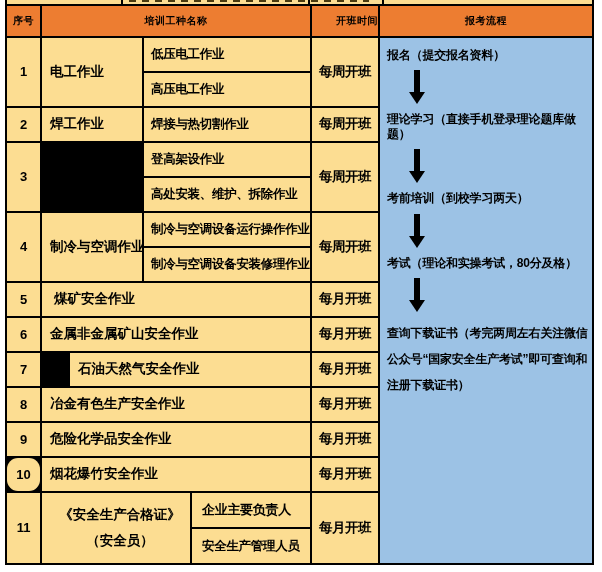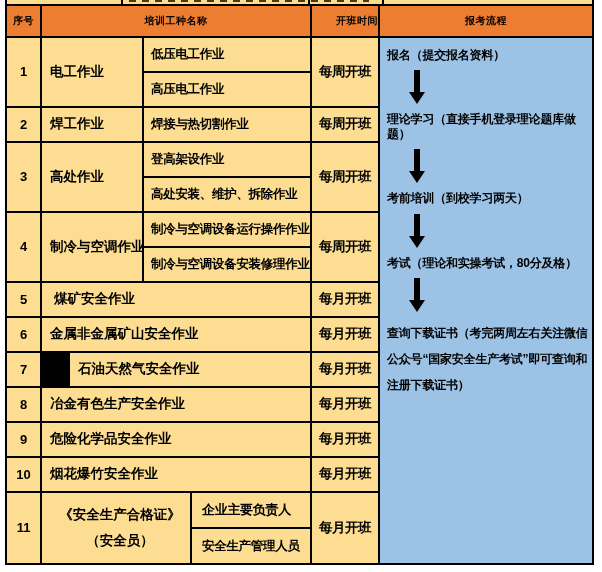--- a/index.html
+++ b/index.html
@@ -74,21 +74,20 @@
       <div class="cell sub" style="grid-area:2/3/3/5;">低压电工作业</div>
       <div class="cell sub" style="grid-area:3/3/4/5;">高压电工作业</div>
       <div class="cell tm" style="grid-area:2/5/4/6;">每周开班</div>
 
       <div class="cell seq" style="grid-area:4/1/5/2;">2</div>
       <div class="cell nm" style="grid-area:4/2/5/3;">焊工作业</div>
       <div class="cell sub" style="grid-area:4/3/5/5;">焊接与热切割作业</div>
       <div class="cell tm" style="grid-area:4/5/5/6;">每周开班</div>
 
       <div class="cell seq" style="grid-area:5/1/7/2;">3</div>
-      <div class="cell nm" style="grid-area:5/2/7/3;">高处作业</div>
       <div class="cell sub" style="grid-area:5/3/6/5;">登高架设作业</div>
       <div class="cell sub" style="grid-area:6/3/7/5;">高处安装、维护、拆除作业</div>
       <div class="cell tm" style="grid-area:5/5/7/6;">每周开班</div>
 
       <div class="cell seq" style="grid-area:7/1/9/2;">4</div>
       <div class="cell nm" style="grid-area:7/2/9/3;">制冷与空调作业</div>
       <div class="cell sub" style="grid-area:7/3/8/5;">制冷与空调设备运行操作作业</div>
       <div class="cell sub" style="grid-area:8/3/9/5;">制冷与空调设备安装修理作业</div>
       <div class="cell tm" style="grid-area:7/5/9/6;">每周开班</div>
 
@@ -105,21 +104,21 @@
       <div class="cell tm" style="grid-area:11/5/12/6;">每月开班</div>
 
       <div class="cell seq" style="grid-area:12/1/13/2;">8</div>
       <div class="cell nm" style="grid-area:12/2/13/5;">冶金有色生产安全作业</div>
       <div class="cell tm" style="grid-area:12/5/13/6;">每月开班</div>
 
       <div class="cell seq" style="grid-area:13/1/14/2;">9</div>
       <div class="cell nm" style="grid-area:13/2/14/5;">危险化学品安全作业</div>
       <div class="cell tm" style="grid-area:13/5/14/6;">每月开班</div>
 
-      <div class="cell seq" style="grid-area:14/1/15/2;">10</div>
+      <div class="cell seq" style="grid-area:14/1/15/2;border-radius:11px;">10</div>
       <div class="cell nm" style="grid-area:14/2/15/5;">烟花爆竹安全作业</div>
       <div class="cell tm" style="grid-area:14/5/15/6;">每月开班</div>
 
       <div class="cell seq" style="grid-area:15/1/17/2;">11</div>
       <div class="cell nm nm11" style="grid-area:15/2/17/4;">
         <span>《安全生产合格证》</span>
         <span>（安全员）</span>
       </div>
       <div class="cell sub" style="grid-area:15/4/16/5; padding-left:10px; font-size:13px;">企业主要负责人</div>
       <div class="cell sub" style="grid-area:16/4/17/5; padding-left:10px;">安全生产管理人员</div>

